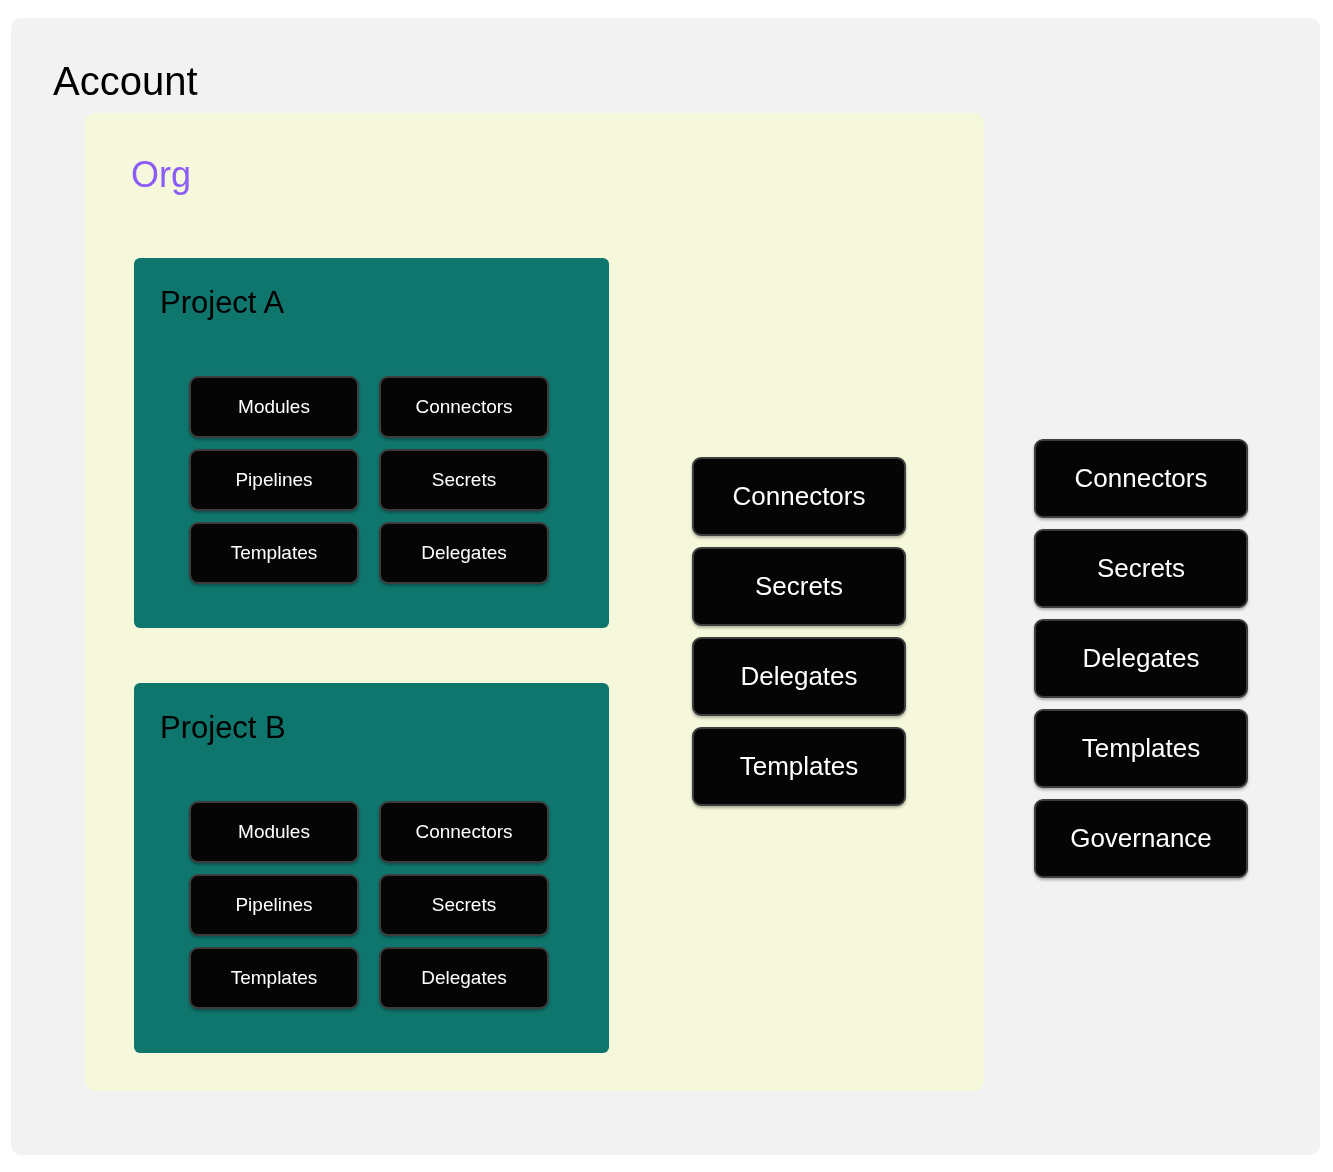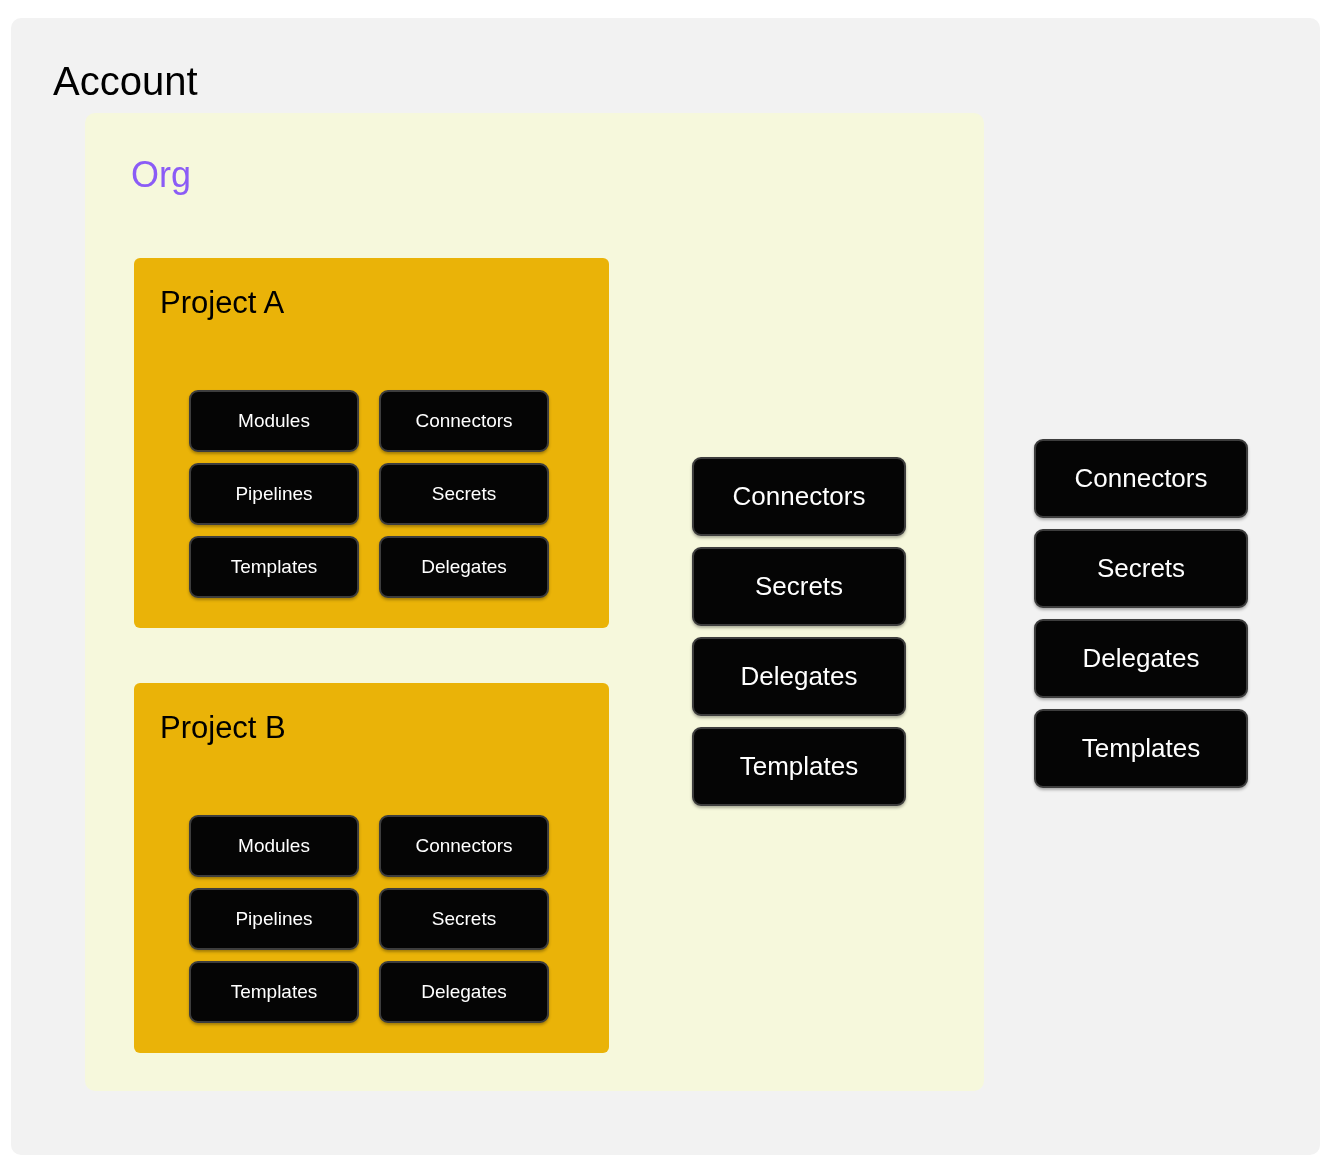--- a/index.html
+++ b/index.html
@@ -64,21 +64,21 @@
     font-size: 36px;
     line-height: 44px;
     color: #8b5cf6;
     font-weight: 400;
     white-space: nowrap;
   }
 
   
   .project-box {
     position: absolute;
-    background: #eab308;
+    background: #0f766e;
     border-radius: 6px;
     box-sizing: border-box;
   }
   .project-a { left: 49px;  top: 145px; width: 475px; height: 370px; }
   .project-b { left: 49px;  top: 570px; width: 475px; height: 370px; }
 
   .project-title {
     position: absolute;
     left: 26px;
     top: 26px;
@@ -86,21 +86,21 @@
     line-height: 38px;
     color: #000000;
     font-weight: 400;
     white-space: nowrap;
   }
 
   
   .project-tiles {
     position: absolute;
     left: 55px;
-    top: 132px;
+    top: 118px;
     display: grid;
     grid-template-columns: 170px 170px;
     grid-auto-rows: 62px;
     column-gap: 20px;
     row-gap: 11px;
   }
 
   
   .tile {
     background: #050505;
@@ -191,17 +191,18 @@
         <div class="tile">Templates</div>
       </div>
 
     </div>
 
     <div class="account-column">
       <div class="tile">Connectors</div>
       <div class="tile">Secrets</div>
       <div class="tile">Delegates</div>
       <div class="tile">Templates</div>
+      <div class="tile">Governance</div>
     </div>
 
   </div>
 
 </div>
 
 </body></html>

